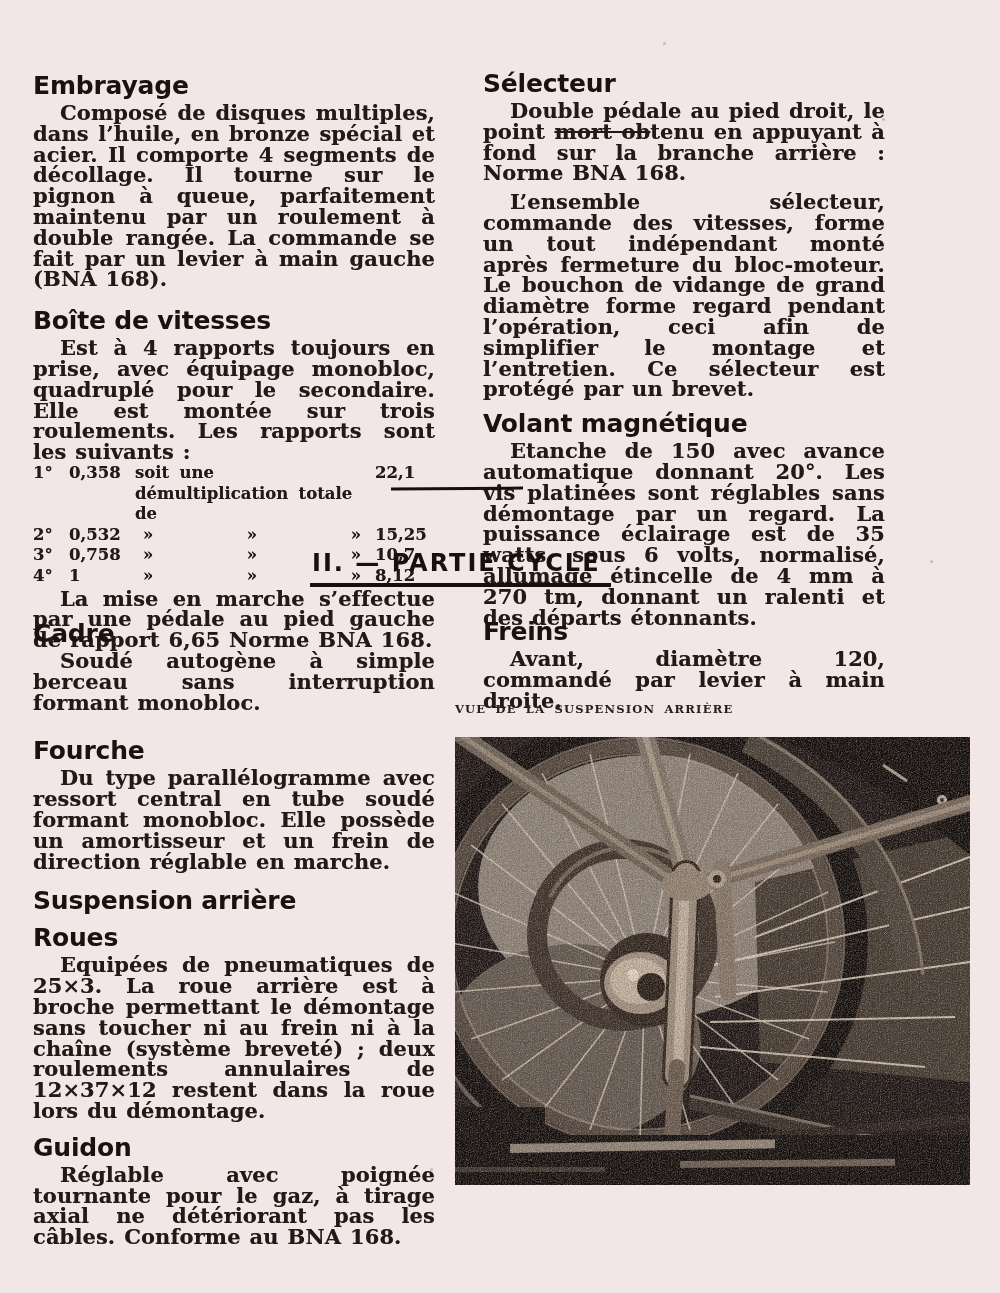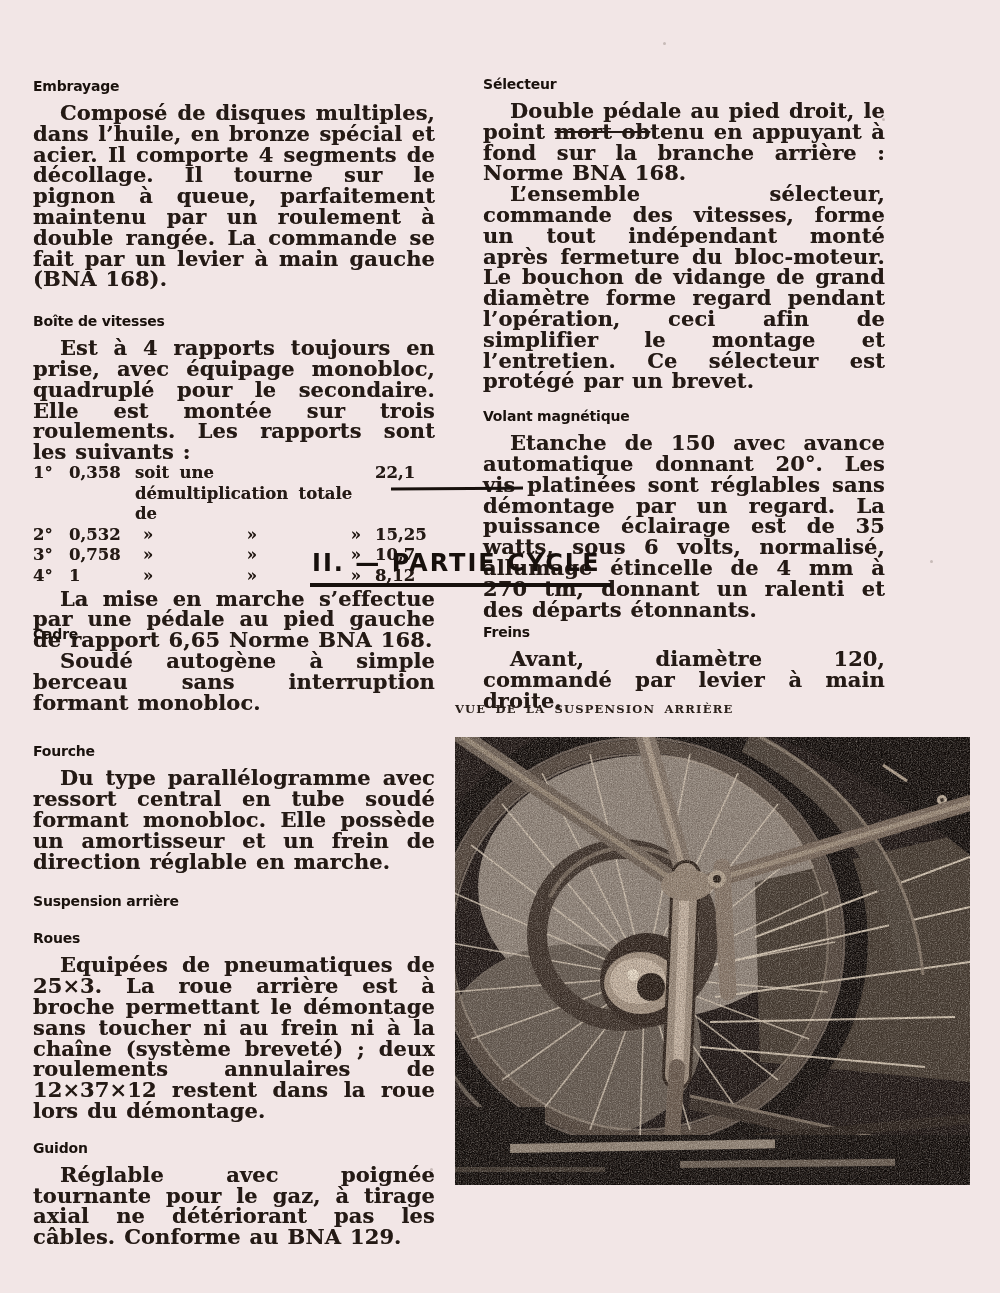--- a/index.html
+++ b/index.html
@@ -1,27 +1,27 @@
 <!DOCTYPE html>
 <html><head>
 <meta charset="utf-8">
 <style>
   html,body{margin:0;padding:0;background:#f2e6e6;}
   .page{position:relative;width:1000px;height:1293px;background:#f2e6e6;
         font-family:"DejaVu Serif",serif;color:#241a15;overflow:hidden;}
-  h2{font-family:"DejaVu Sans",sans-serif;font-weight:bold;font-size:14px;
+  h2{font-family:"DejaVu Sans",sans-serif;font-weight:bold;font-size:25px;
      line-height:24px;margin:0 0 5px 0;color:#1a120d;letter-spacing:-0.2px;}
   .body{font-size:21px;line-height:20.8px;font-weight:bold;margin:0;
         text-align:justify;letter-spacing:.1px;word-spacing:1.5px;
         text-shadow:0 0 .3px rgba(30,18,12,.55);}
   .indent{text-indent:27px;}
   .col{position:absolute;width:402px;}
   .col-l{left:33px;}
   .col-r{left:483px;}
-  .mt-sm{}
+  .mt-sm{margin-top:8px;}
   .strike{text-decoration:line-through;text-decoration-thickness:2px;}
   
   .g-row{display:flex;align-items:baseline;font-size:16.5px;font-weight:bold;
          line-height:20.6px;text-shadow:0 0 .3px rgba(30,18,12,.55);}
   .g-gear{width:36px;}
   .g-ratio{width:58px;}
   .g-mid{flex:1;display:flex;justify-content:space-between;padding:0 14px 0 16px;}
   .g-phrase{flex:1;display:block;padding:0 4px 0 8px;word-spacing:4.5px;}
   .g-total{width:60px;text-align:left;}
   
@@ -111,21 +111,21 @@
 
     <h2 style="margin-top:26px">Fourche</h2>
     <p class="body indent">Du type parallélogramme avec ressort central en tube soudé formant monobloc. Elle possède un amortisseur et un frein de direction réglable en marche.</p>
 
     <h2 style="margin-top:17px">Suspension arrière</h2>
 
     <h2 style="margin-top:13px">Roues</h2>
     <p class="body indent">Equipées de pneumatiques de 25×3. La roue arrière est à broche permettant le démontage sans toucher ni au frein ni à la chaîne (système breveté) ; deux roulements annulaires de 12×37×12 restent dans la roue lors du démontage.</p>
 
     <h2 style="margin-top:14px">Guidon</h2>
-    <p class="body indent">Réglable avec poignée tournante pour le gaz, à tirage axial ne détériorant pas les câbles. Conforme au BNA 129.</p>
+    <p class="body indent">Réglable avec poignée tournante pour le gaz, à tirage axial ne détériorant pas les câbles. Conforme au BNA 168.</p>
   </div>
 
   <div class="col col-r" style="top:620px">
     <h2>Freins</h2>
     <p class="body indent">Avant, diamètre 120, commandé par levier à main droite.</p>
   </div>
 
   <div class="caption">VUE DE LA SUSPENSION ARRIÈRE</div>
 
   <div class="photo">

